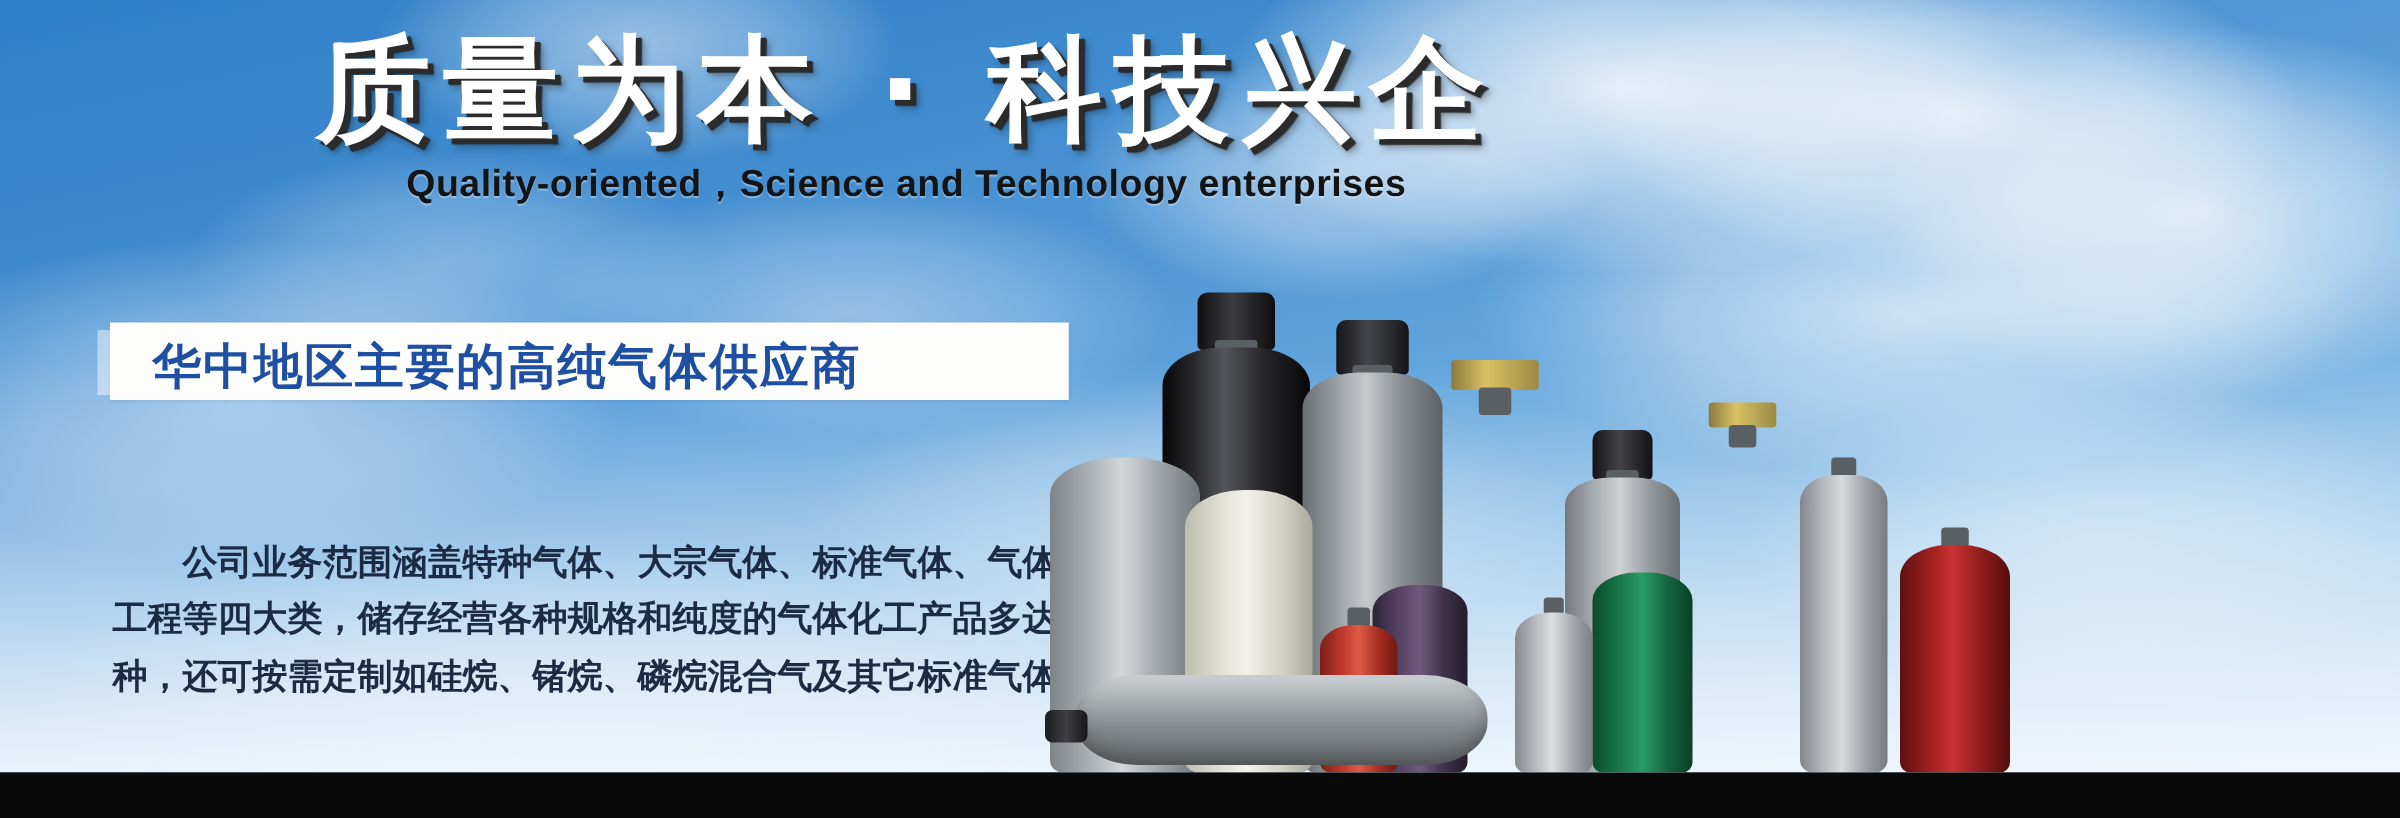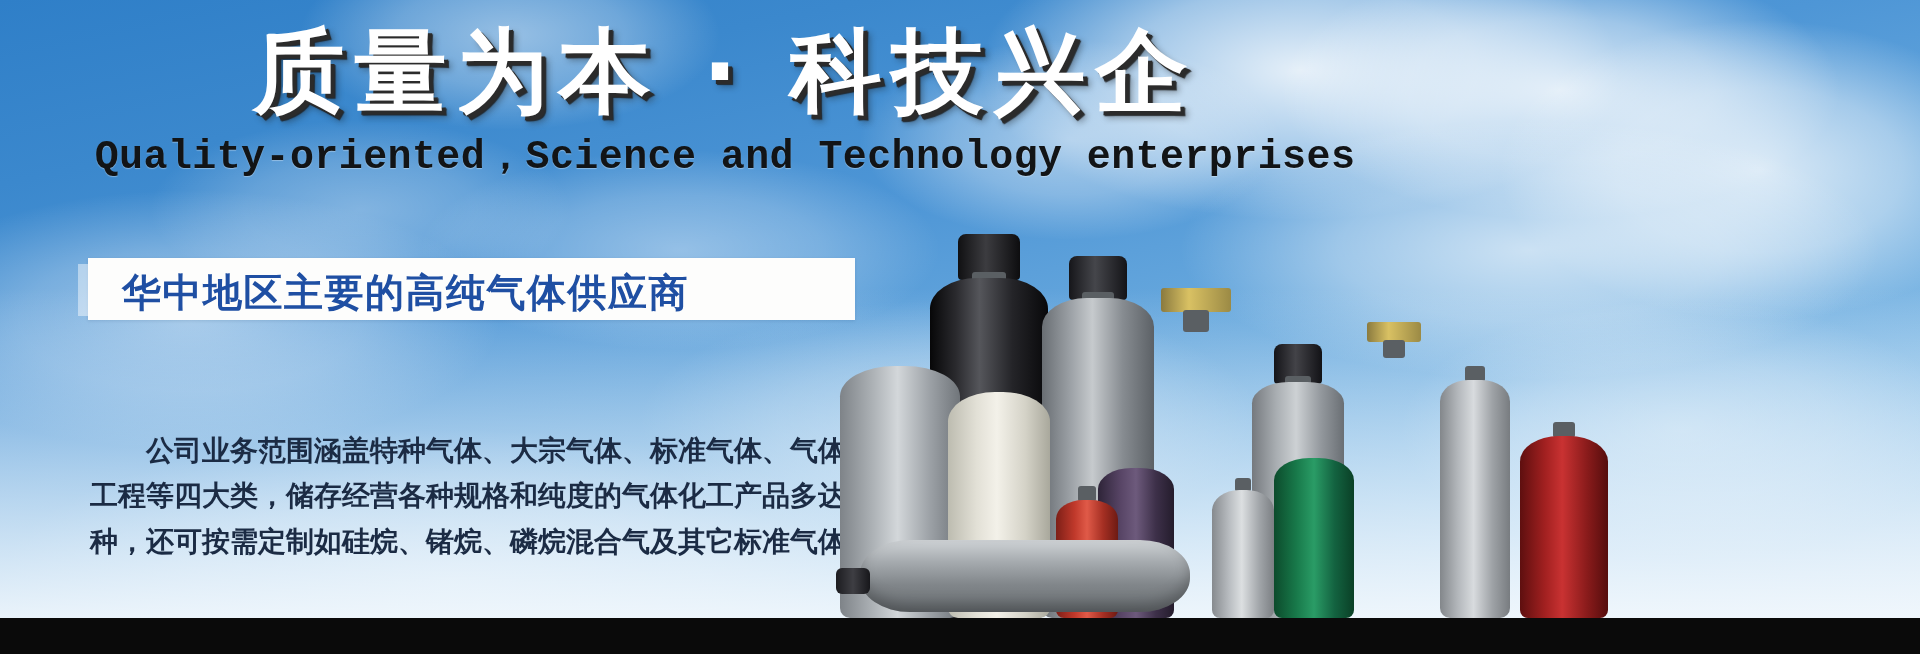--- a/index.html
+++ b/index.html
@@ -49,22 +49,22 @@
     color:#ffffff;
     letter-spacing:10px;
     text-shadow:
       4px 4px 0 #2b2b2b,
       5px 5px 1px rgba(30,30,30,.85),
       7px 7px 6px rgba(20,20,20,.35);
     white-space:nowrap;
   }
   #subtitle{
     margin:6px 0 0 0;
-    font-family:Liberation Mono, monospace;
-    font-size:40px;font-weight:700;
+    font-family:Liberation Sans, sans-serif;
+    font-size:30px;font-weight:700;
     color:#121416;
     letter-spacing:.4px;
     white-space:nowrap;
     text-shadow:0 1px 1px rgba(255,255,255,.35);
   }
 
   
   #highlight-box{
     position:absolute;left:88px;top:258px;
     width:767px;height:62px;

